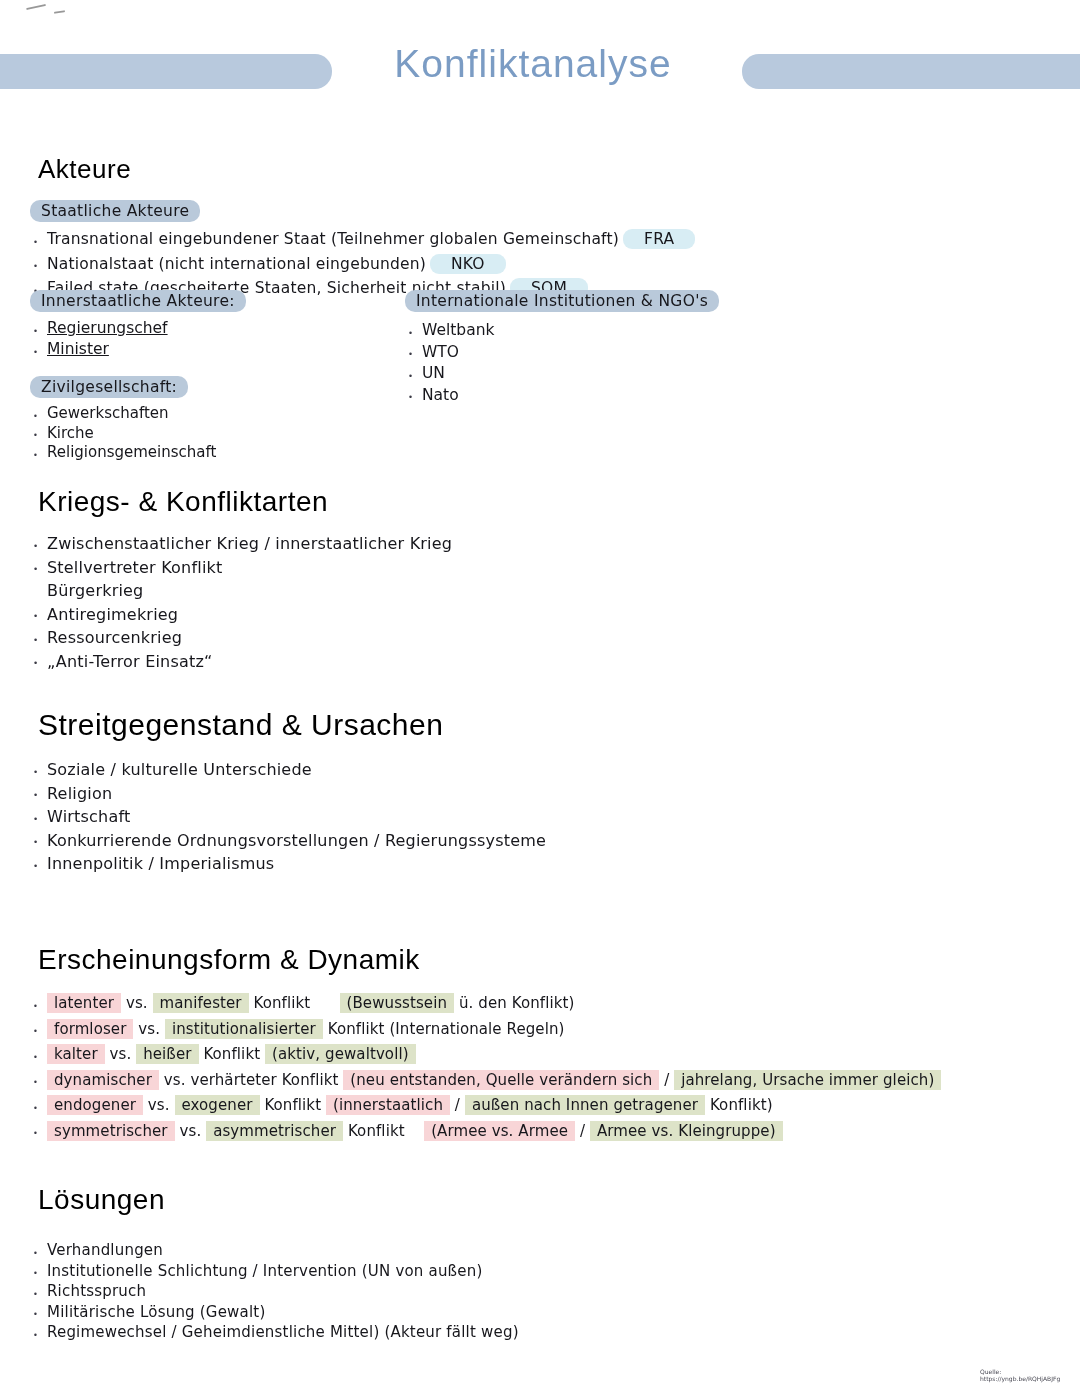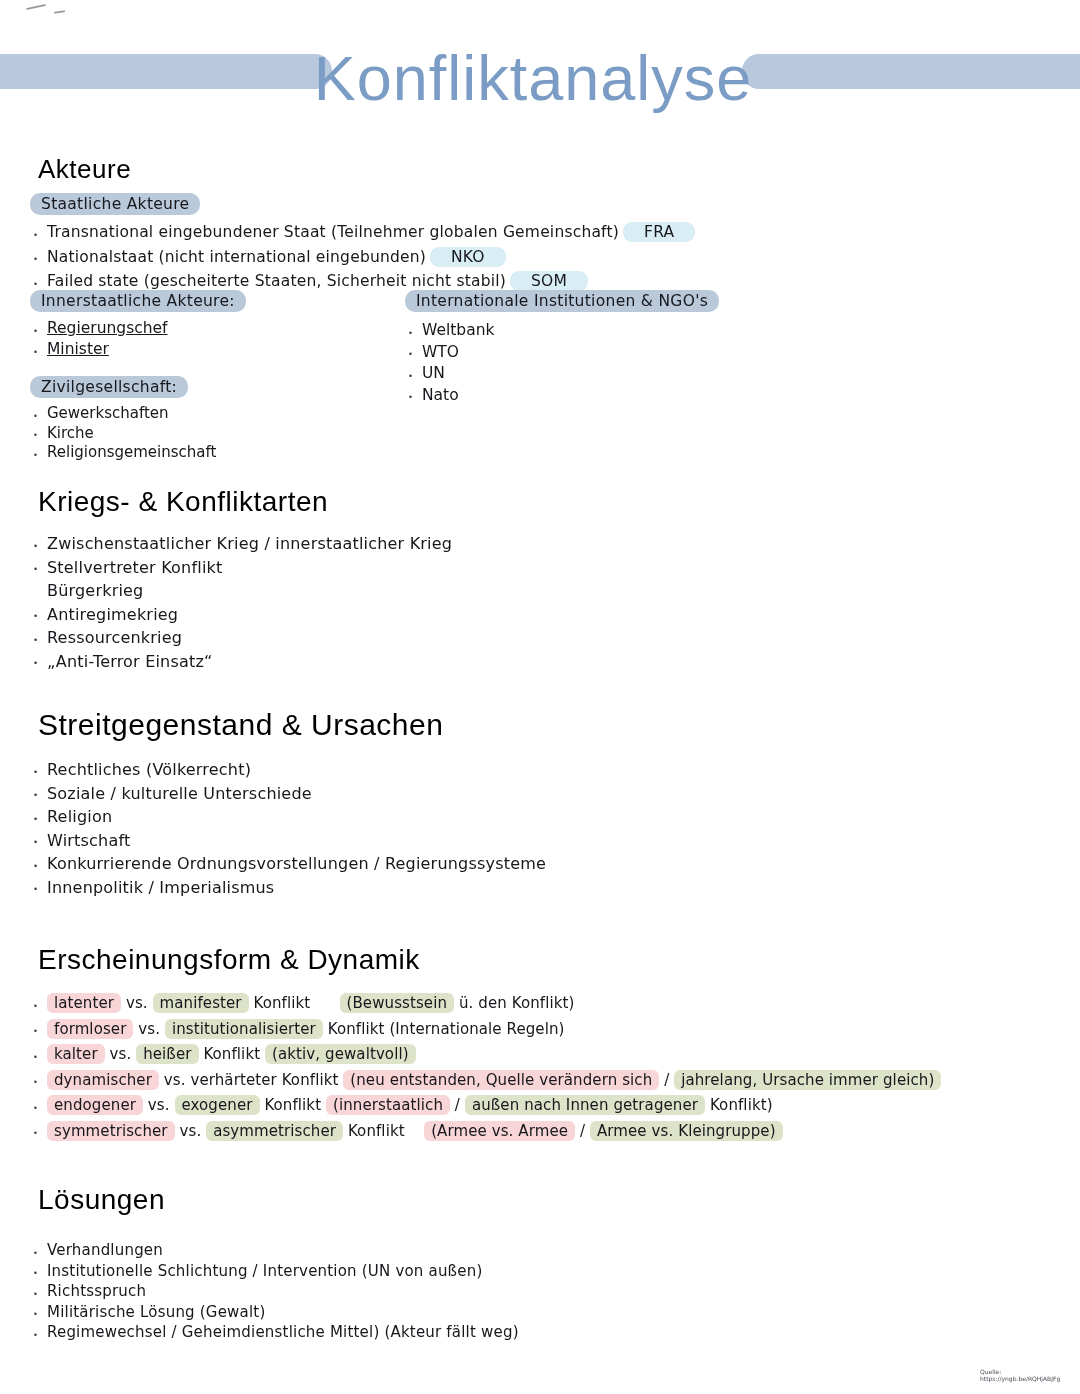--- a/index.html
+++ b/index.html
@@ -15,21 +15,21 @@
   .bar{
     position:absolute;top:54px;height:35px;
     background:#b8c9dd;
   }
   .bar-left{left:0;width:332px;border-radius:0 17px 17px 0;}
   .bar-right{left:742px;right:0;border-radius:17px 0 0 17px;}
   .page-title{
     position:absolute;top:42px;left:0;right:14px;
     text-align:center;
     font-family:"Liberation Sans",sans-serif;
-    font-size:63px;font-weight:400;letter-spacing:1px;
+    font-size:39px;font-weight:400;letter-spacing:1px;
     color:#7b9cc4;
   }
   .pen-mark{position:absolute;background:#444;opacity:.55;border-radius:1px;}
   .pen-mark.m1{left:26px;top:6px;width:20px;height:2px;transform:rotate(-12deg);}
   .pen-mark.m2{left:54px;top:11px;width:11px;height:2px;transform:rotate(-8deg);}
 
   
   .section{position:absolute;left:30px;right:20px;}
   h2{
     margin:8px;
@@ -38,39 +38,39 @@
     color:#000000;
   }
   ul{list-style:none;margin:0;padding:0;}
   li{position:relative;padding-left:17px;}
   li::before{
     content:"\2022";
     position:absolute;left:3px;top:.32em;
     font-size:.55em;color:#3b3b46;
   }
   li.no-bullet::before{content:none;}
-  .hl{padding:1px 7px;border-radius:6px;
+  .hl{padding:1px 7px;border-radius:0;
       -webkit-box-decoration-break:clone;box-decoration-break:clone;}
   .hl-pink{background:#f8d5d7;}
   .hl-green{background:#dde3c8;}
   .pill{
     display:inline-block;
     background:#b9c9da;color:#17171c;
     border-radius:10px;padding:2px 11px;
     font-size:15.5px;letter-spacing:.3px;
   }
   .tag{
     background:#d8edf4;border-radius:9px;
     padding:1px 21px;margin-left:4px;
   }
 
   
   #sec-akteure{top:146px;}
   #sec-akteure h2{font-size:26px;margin-left:8px;}
-  #sec-akteure .pill{}
+  #sec-akteure .pill{margin-top:7px;}
   #sec-akteure ul{margin-top:5px;font-size:15.5px;}
   #sec-akteure li{line-height:24.5px;letter-spacing:.2px;}
 
   #akteure-cols{top:290px;display:flex;gap:30px;}
   .col-inner{width:345px;}
   .col-inner ul,.col-intl ul{margin-top:6px;font-size:15.5px;}
   .col-inner .ul-gov li{line-height:21px;text-decoration:underline;}
   .col-inner .pill-zivil{margin-top:16px;}
   .col-inner .ul-zivil li{line-height:19.5px;font-size:15px;}
   .col-intl ul{margin-top:8px;}
@@ -160,21 +160,20 @@
       <li class="no-bullet">Bürgerkrieg</li>
       <li>Antiregimekrieg</li>
       <li>Ressourcenkrieg</li>
       <li>„Anti-Terror Einsatz“</li>
     </ul>
   </div>
 
   <div class="section" id="sec-streit">
     <h2>Streitgegenstand &amp; Ursachen</h2>
     <ul>
-      <li>Rechtliches (Völkerrecht)</li>
       <li>Soziale / kulturelle Unterschiede</li>
       <li>Religion</li>
       <li>Wirtschaft</li>
       <li>Konkurrierende Ordnungsvorstellungen / Regierungssysteme</li>
       <li>Innenpolitik / Imperialismus</li>
     </ul>
   </div>
 
   <div class="section" id="sec-ersch">
     <h2>Erscheinungsform &amp; Dynamik</h2>

